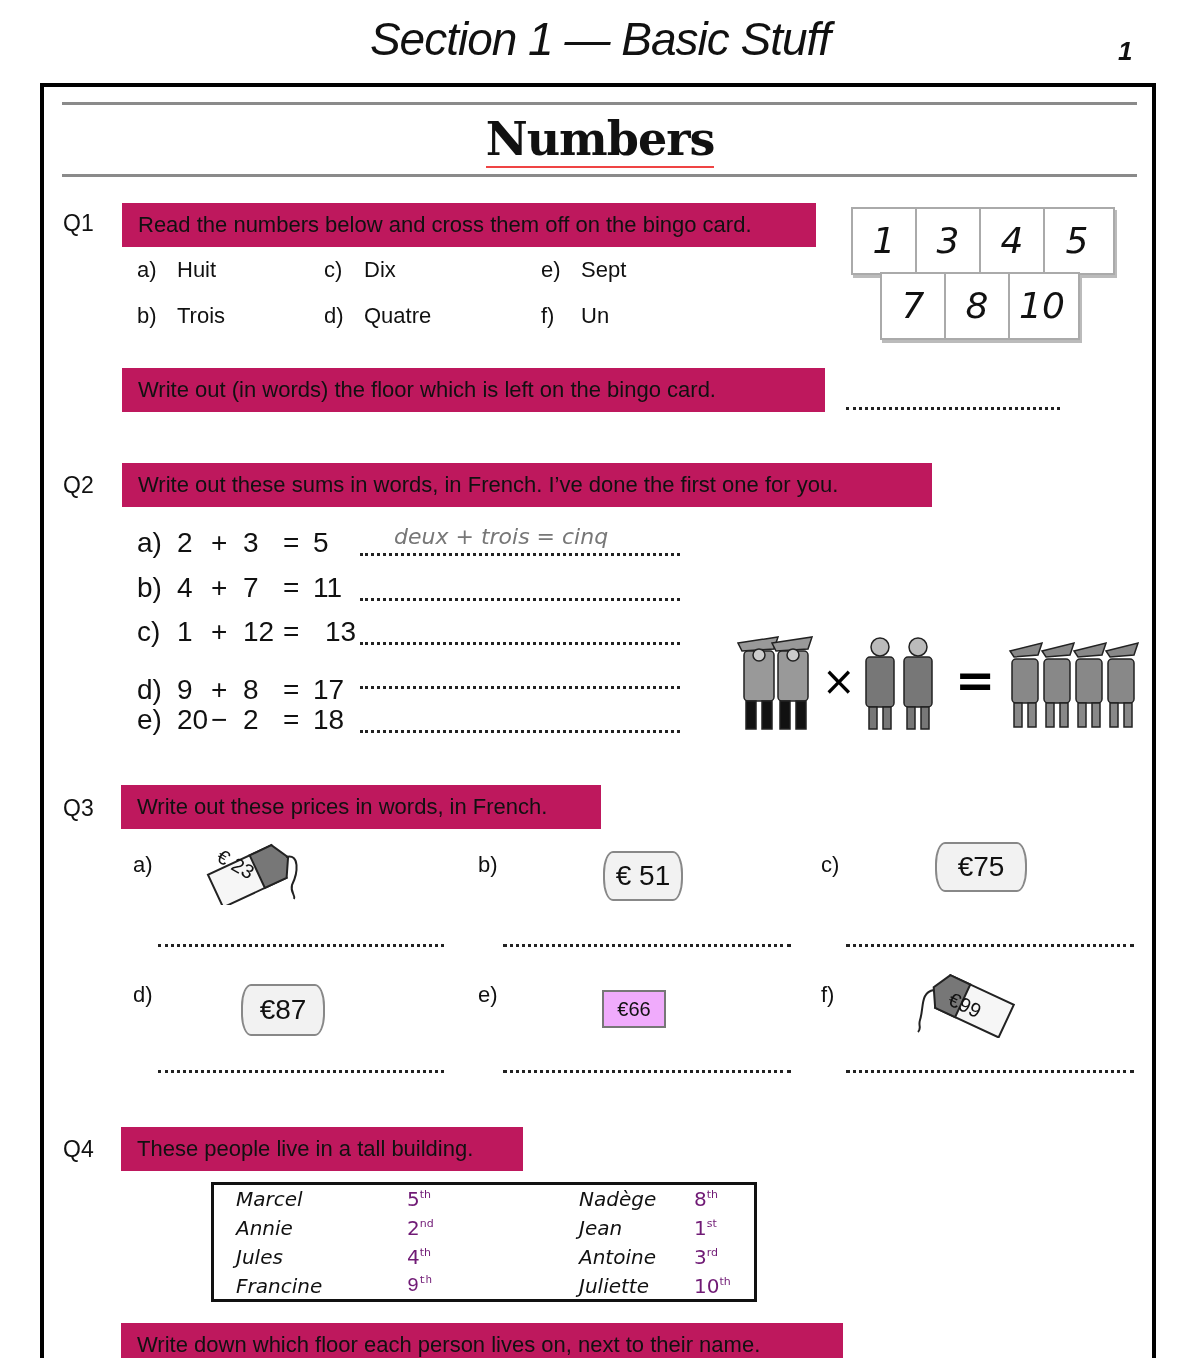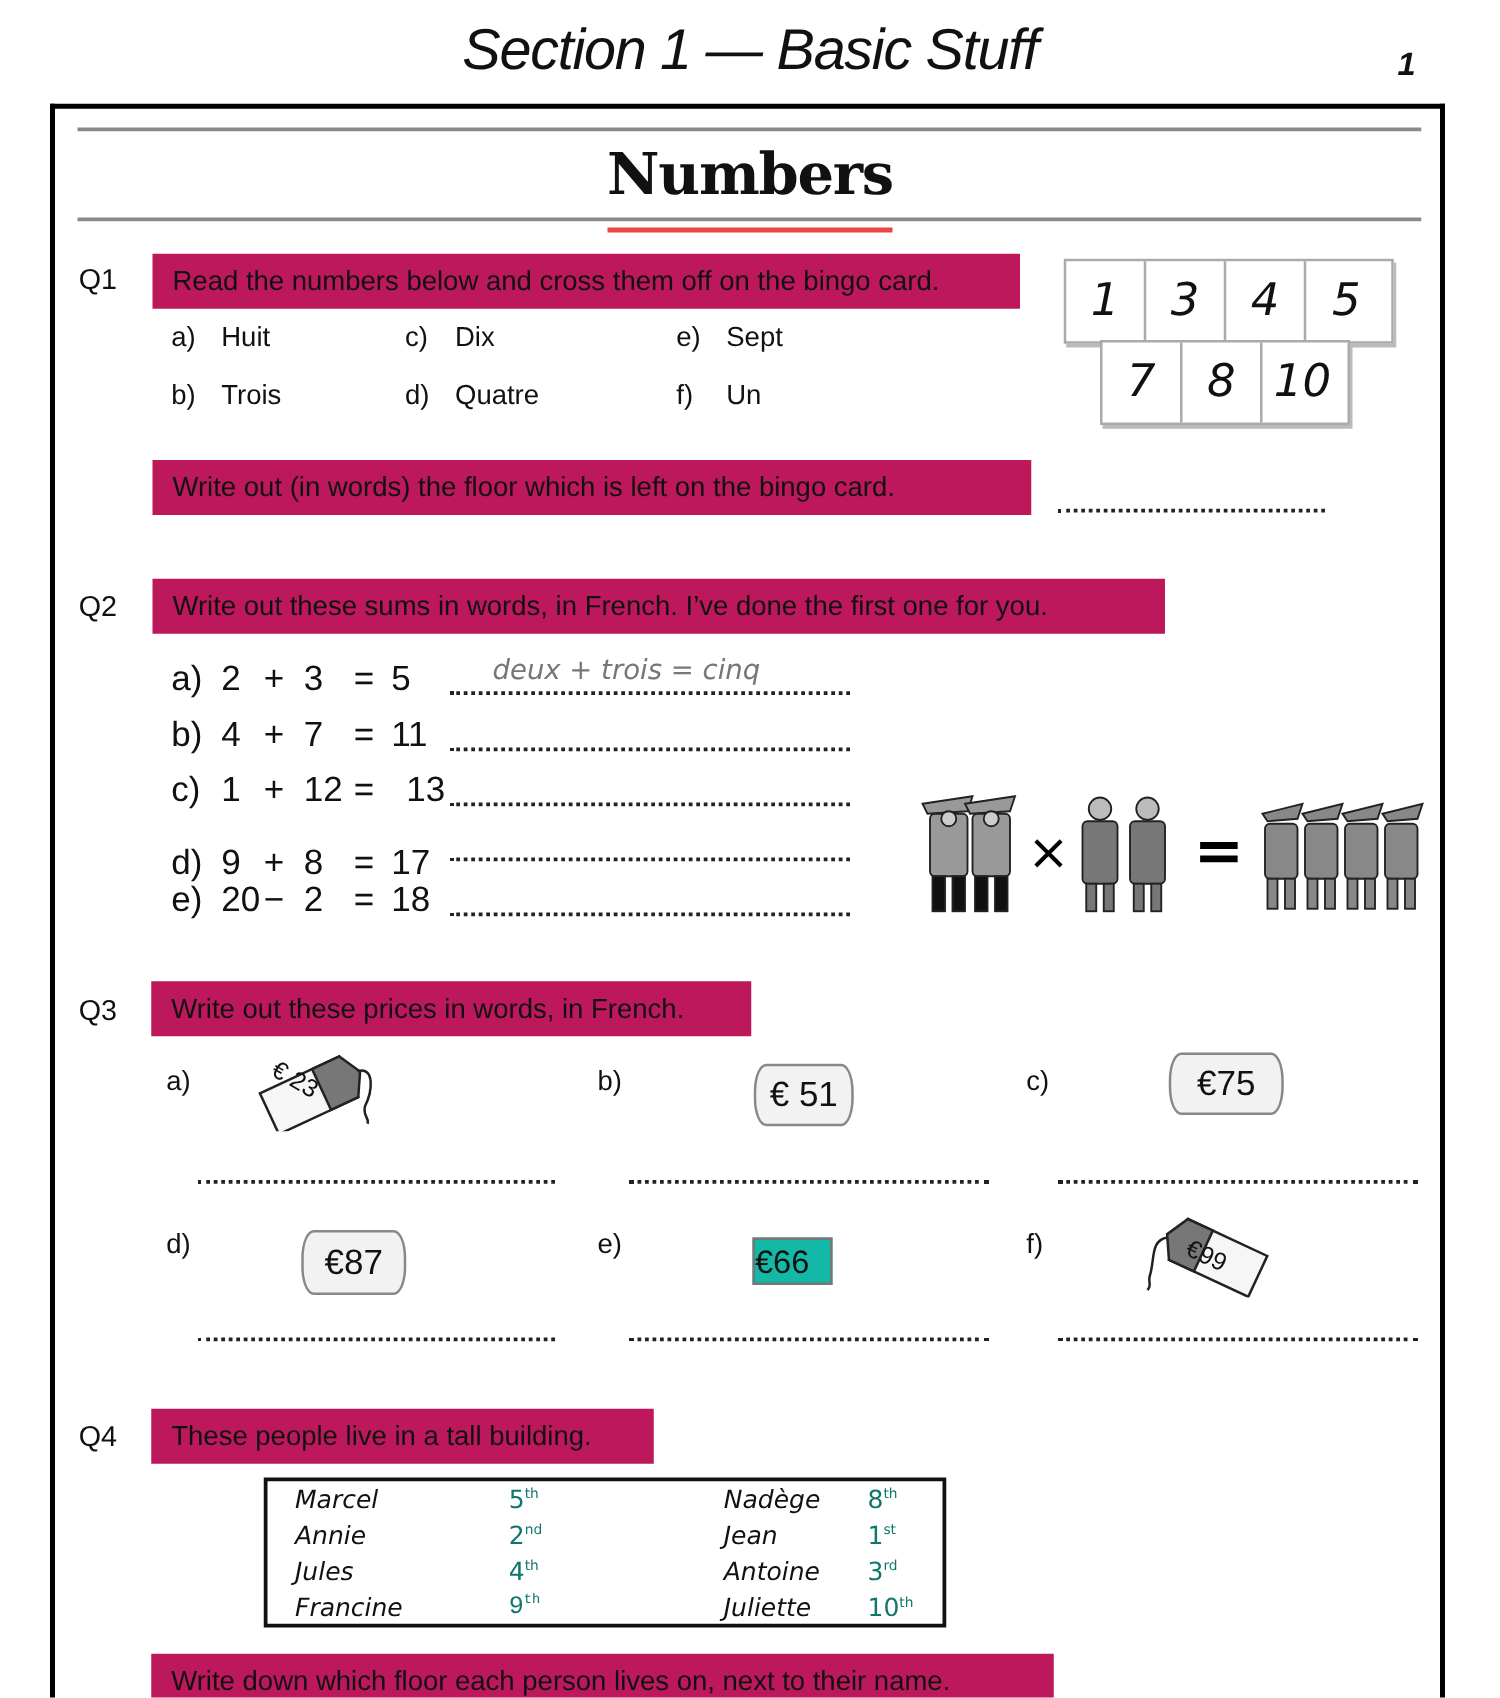--- a/index.html
+++ b/index.html
@@ -3,37 +3,37 @@
 <meta charset="utf-8">
 <style>
   html, body { margin:0; padding:0; background:#ffffff; }
   body { width:1200px; height:1358px; position:relative; overflow:hidden; font-family:"Liberation Sans", sans-serif; color:#111; }
   .abs { position:absolute; }
   .header-title { left:0; width:1200px; top:12px; text-align:center; font-family:"Liberation Sans", sans-serif; font-style:italic; font-size:46px; letter-spacing:-1px; color:#111; }
   .page-num { left:1118px; top:36px; font-style:italic; font-weight:bold; font-size:26px; }
   .frame { left:40px; top:83px; width:1116px; height:1300px; border:4px solid #000; border-bottom:none; box-sizing:border-box; }
   .rule { left:62px; width:1075px; height:3px; background:#8a8a8a; }
   .section-title { left:0; width:1200px; top:112px; text-align:center; font-family:"DejaVu Serif", serif; font-weight:bold; font-size:46px; letter-spacing:-1px; }
-  .section-title span { border-bottom:4px solid #ef4444; padding-bottom:16px; line-height:52px; }
+  .section-title span { border-bottom:2px solid #ef4444; padding-bottom:0px; line-height:52px; }
   .qnum { font-size:23px; color:#111; }
   .prompt { background:#be185d; font-size:22px; padding:0 16px; height:44px; line-height:44px; box-sizing:border-box; white-space:nowrap; }
   .item { font-size:22px; white-space:nowrap; }
   .item .lbl { display:inline-block; width:40px; }
   .dots { border-bottom:3px dotted #222; height:0; }
   .bingo { border:2px solid #aaa; background:#fff; box-shadow:2px 3px 0 #bbb; }
   .bingo-cell { width:64px; height:64px; border-right:2px solid #aaa; box-sizing:border-box; font-family:"DejaVu Sans", sans-serif; font-style:italic; font-size:36px; text-align:center; line-height:64px; float:left; }
   .bingo-cell:last-child { border-right:none; }
   .sum { font-size:28px; white-space:nowrap; }
   .sum span { display:inline-block; }
   .answer-example { font-family:"DejaVu Sans", sans-serif; font-style:italic; color:#777; font-size:22px; }
   .tag-flat { border:2px solid #888; background:#f2f2f2; font-size:28px; text-align:center; border-radius:10px/22px; }
-  .tag-rect { border:2px solid #777; background:#14b8a6; font-size:26px; text-align:left; }
+  .tag-rect { border:2px solid #777; background:#f0abfc; font-size:20px; text-align:center; }
   .floor-table { border:3px solid #111; box-sizing:border-box; }
   .ft-name { font-family:"DejaVu Sans", sans-serif; font-size:20px; font-style:italic; }
-  .ft-floor { font-family:"DejaVu Sans", sans-serif; font-size:20px; color:#0f766e; }
+  .ft-floor { font-family:"DejaVu Sans", sans-serif; font-size:20px; color:#701a75; }
   .ft-floor sup { font-size:11px; }
 </style>
 </head>
 <body>
 
 <div class="abs header-title">Section 1 — Basic Stuff</div>
 <div class="abs page-num">1</div>
 
 <div class="abs frame"></div>
 <div class="abs rule" style="top:102px"></div>

